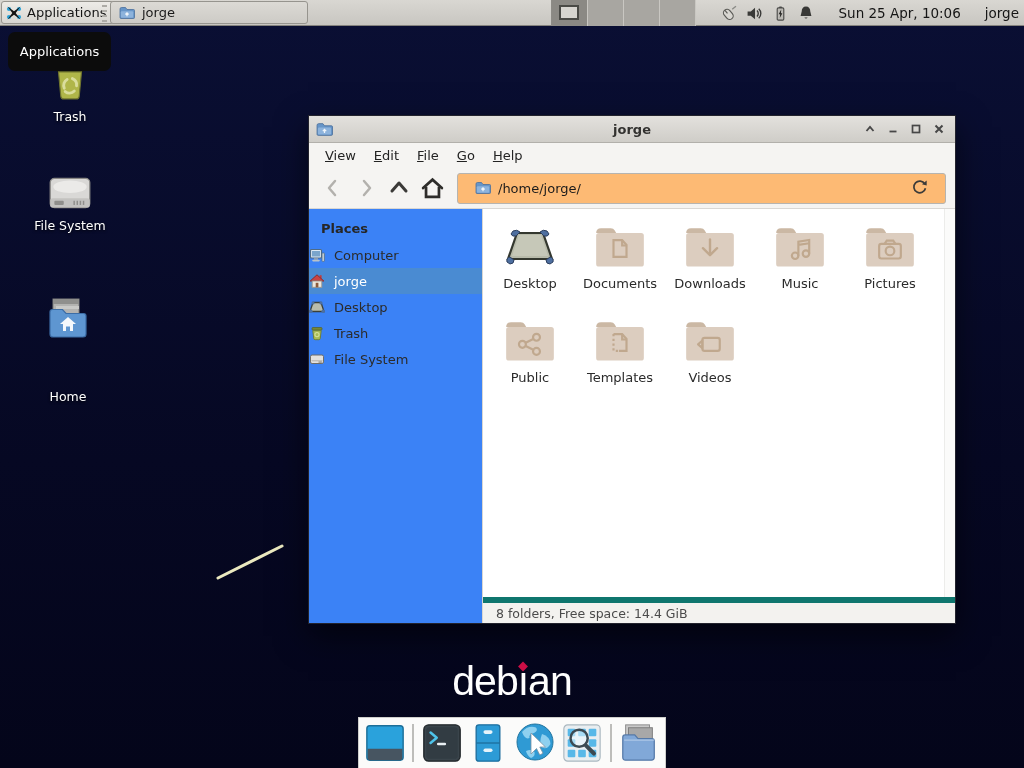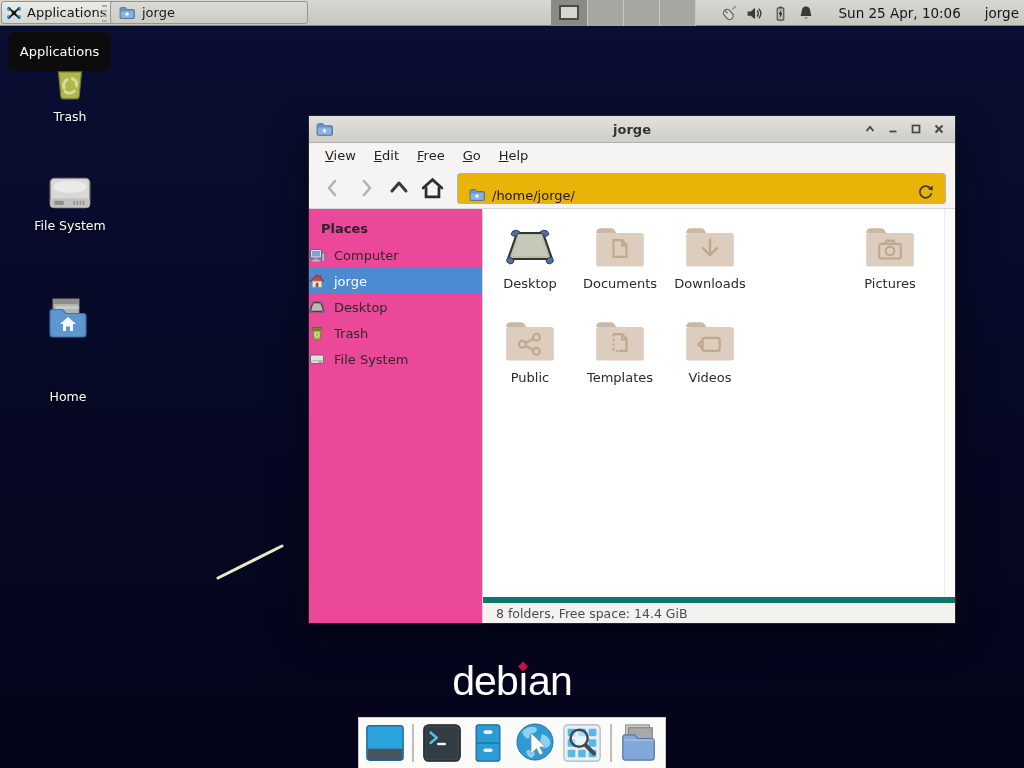--- a/index.html
+++ b/index.html
@@ -53,25 +53,25 @@
   .win-icon { margin-left:7px; z-index:1; display:flex; }
   .tb-btns { margin-left:auto; display:flex; gap:9px; padding-right:9px; z-index:1; }
   .tb-btn { width:14px; height:14px; display:flex; align-items:center; justify-content:center; }
   .menubar { height:25px; background:#f5f4f2; display:flex; align-items:center; padding-left:7px;
              font-size:13px; color:#232323; flex:0 0 25px; }
   .menu-item { padding:3px 9px; }
   .menu-item::first-letter { text-decoration:underline; }
   .toolbar { height:41px; background:#f5f4f2; border-bottom:1px solid #d9d7d4; display:flex;
              align-items:center; padding:0 9px; gap:3px; flex:0 0 41px; }
   .nav-btn { width:30px; height:30px; display:flex; align-items:center; justify-content:center; border-radius:3px; }
-  .pathbar { flex:1; height:31px; margin-left:7px; background:#eab308; border:1px solid #b6b4b0; border-radius:3px;
-             display:flex; align-items:flex-end; padding:0 11px; gap:7px; font-size:13px; color:#1b1b1b; }
+  .pathbar { flex:1; height:31px; margin-left:7px; background:#fdba74; border:1px solid #b6b4b0; border-radius:3px;
+             display:flex; align-items:center; padding:0 17px; gap:7px; font-size:13px; color:#1b1b1b; }
   .path-text { flex:1; }
   .content { flex:1; display:flex; min-height:0; }
-  .sidebar { width:174px; background:#ec4899; border-right:1px solid #d8d6d2; padding-top:6px; }
+  .sidebar { width:174px; background:#3b82f6; border-right:1px solid #d8d6d2; padding-top:6px; }
   .side-header { font-weight:bold; font-size:13px; color:#262626; padding:6px 12px; }
   .side-row { height:26px; display:flex; align-items:center; gap:9px; font-size:13px; color:#2b2b2b; }
   .side-row.selected { background:#4a8bd2; color:#fff; }
   .main-col { flex:1; display:flex; flex-direction:column; min-width:0; }
   .files { flex:1; background:#fff; position:relative; }
   .scroll-strip { position:absolute; right:0; top:0; bottom:0; width:11px; background:#fbfbfa; border-left:1px solid #ececea; }
   .file-cell { position:absolute; width:90px; display:flex; flex-direction:column; align-items:center;
                gap:7px; font-size:13px; color:#2b2b2b; text-align:center; }
   .statusbar { height:26px; background:#f3f2ef; border-top:6px solid #0f766e; display:flex; align-items:center;
                padding-left:13px; font-size:12.5px; color:#4b4b4b; flex:0 0 26px; }
@@ -241,21 +241,21 @@
           <svg width="12" height="12" viewBox="0 0 12 12">
               <path d="M2.5 2.5 L9.5 9.5 M9.5 2.5 L2.5 9.5" stroke="#474747" stroke-width="2"></path>
             </svg>
         </span>
       </span>
     </div>
 
     <div class="menubar">
       <span class="menu-item">View</span>
       <span class="menu-item">Edit</span>
-      <span class="menu-item">Free</span>
+      <span class="menu-item">File</span>
       <span class="menu-item">Go</span>
       <span class="menu-item">Help</span>
     </div>
 
     <div class="toolbar">
       <span class="nav-btn">
         <svg width="24" height="24" viewBox="0 0 24 24">
             <polyline points="14,5 8,12 14,19" fill="none" stroke="#b3b1ad" stroke-width="2.5" stroke-linecap="round" stroke-linejoin="round"></polyline>
           </svg>
       </span>
@@ -374,20 +374,32 @@
               <path d="M2 9 q0-4.5 4.5-4.5 h9 q2.5 0 3.5 2 l1.5 2.5 h-18.5 z" fill="#cbb8a4"></path>
               <rect x="2" y="9" width="44" height="31" rx="2.5" fill="#dccdbf"></rect>
               <g fill="none" stroke="#c0a88e" stroke-width="2.2" stroke-linecap="round" stroke-linejoin="round">
                 <line x1="24" y1="15" x2="24" y2="29"></line>
                   <polyline points="17.5,23 24,29.5 30.5,23"></polyline>
               </g>
             </svg>
             <span>Downloads</span>
           </div>
 
+          <div class="file-cell" style="left:272px; top:14px;">
+            <svg width="52" height="46" viewBox="0 0 48 42">
+              <path d="M2 9 q0-4.5 4.5-4.5 h9 q2.5 0 3.5 2 l1.5 2.5 h-18.5 z" fill="#cbb8a4"></path>
+              <rect x="2" y="9" width="44" height="31" rx="2.5" fill="#dccdbf"></rect>
+              <g fill="none" stroke="#c0a88e" stroke-width="2">
+                <circle cx="19.5" cy="30" r="3"></circle>
+                  <circle cx="29.5" cy="28" r="3"></circle>
+                <path d="M22.5 30 v-13 l10-1.5 v12.5 M22.5 20 l10-1.5"></path>
+              </g>
+            </svg>
+            <span>Music</span>
+          </div>
 
           <div class="file-cell" style="left:362px; top:14px;">
             <svg width="52" height="46" viewBox="0 0 48 42">
               <path d="M2 9 q0-4.5 4.5-4.5 h9 q2.5 0 3.5 2 l1.5 2.5 h-18.5 z" fill="#cbb8a4"></path>
               <rect x="2" y="9" width="44" height="31" rx="2.5" fill="#dccdbf"></rect>
               <g fill="none" stroke="#c0a88e" stroke-width="2">
                 <rect x="14" y="19" width="20" height="13.5" rx="2"></rect>
                 <path d="M19 19 l2-3 h6 l2 3"></path>
                 <circle cx="24" cy="25.5" r="4"></circle>
               </g>

